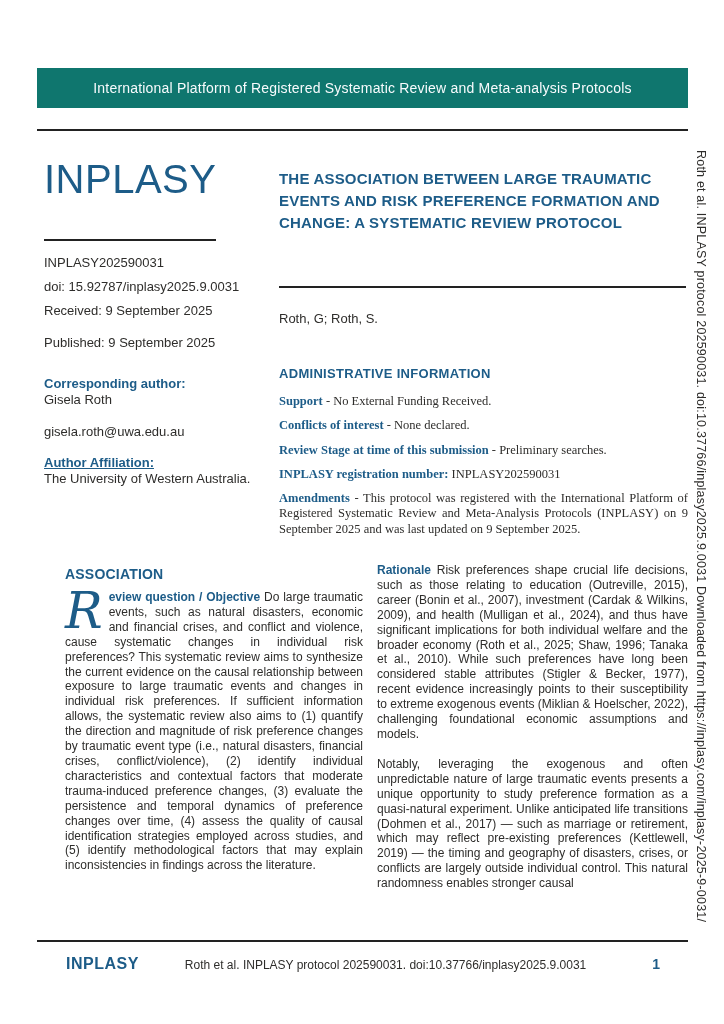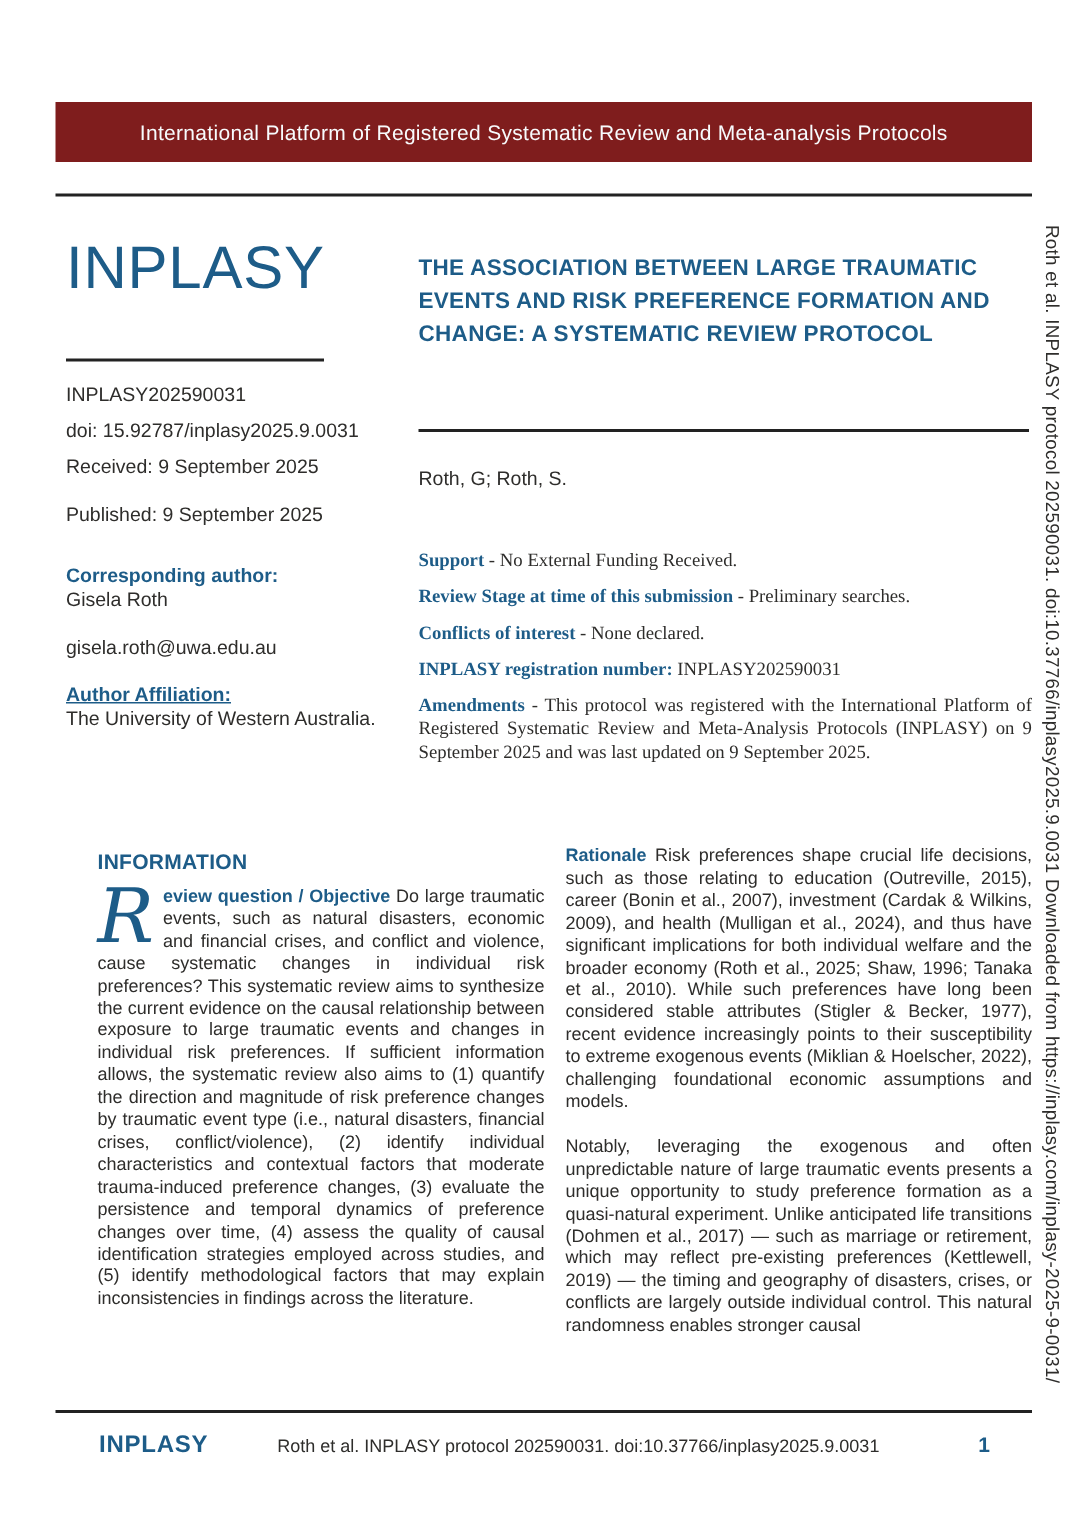--- a/index.html
+++ b/index.html
@@ -6,21 +6,21 @@
   .page {
     position: relative; width: 724px; height: 1024px; background: #ffffff;
     font-family: "Liberation Sans", "DejaVu Sans", sans-serif;
     color: #2e2d2b; overflow: hidden;
   }
   .hr { position: absolute; height: 2px; background: #222222; }
 
   
   .banner {
     position: absolute; left: 37px; top: 68px; width: 651px; height: 40px;
-    background: #7f1d1d; color: #f8fbfd; display: flex; align-items: center;
+    background: #0f766e; color: #f8fbfd; display: flex; align-items: center;
     justify-content: center; font-size: 14px; letter-spacing: 0.2px;
   }
   .hr-top { left: 37px; top: 129px; width: 651px; }
 
   
   .logo {
     position: absolute; left: 44px; top: 158px; font-size: 40px; line-height: 42px;
     color: #1d5c88; letter-spacing: 0.5px;
   }
   .logo-rule { left: 44px; top: 239px; width: 172px; }
@@ -110,28 +110,29 @@
 
   <div class="author-info">
     <div class="blue-label">Corresponding author:</div>
     <div>Gisela Roth</div>
     <div class="email">gisela.roth@uwa.edu.au</div>
     <div class="blue-label affil-label">Author Affiliation:</div>
     <div>The University of Western Australia.</div>
   </div>
 
   <div class="admin">
+    <div class="admin-heading">ADMINISTRATIVE INFORMATION</div>
     <p class="admin-item"><span class="blue-label">Support</span><span> -  No External Funding Received.</span></p>
+    <p class="admin-item"><span class="blue-label">Conflicts of interest</span><span> - None declared.</span></p>
     <p class="admin-item"><span class="blue-label">Review Stage at time of this submission</span><span> - Preliminary searches.</span></p>
-    <p class="admin-item"><span class="blue-label">Conflicts of interest</span><span> - None declared.</span></p>
     <p class="admin-item"><span class="blue-label">INPLASY registration number:</span><span> INPLASY202590031</span></p>
     <p class="admin-item justify"><span class="blue-label">Amendments</span><span> - This protocol was registered with the International Platform of Registered Systematic Review and Meta-Analysis Protocols (INPLASY) on 9 September 2025 and was last updated on 9 September 2025.</span></p>
   </div>
 
-  <div class="intro-heading blue-label">INFORMATION</div>
+  <div class="intro-heading blue-label">ASSOCIATION</div>
 
   <div class="col col-left">
     <p class="body-text">
       <span class="dropcap">R</span><span class="blue-label">eview question / Objective</span><span> Do large traumatic events, such as natural disasters, economic and financial crises, and conflict and violence, cause systematic changes in individual risk preferences? This systematic review aims to synthesize the current evidence on the causal relationship between exposure to large traumatic events and changes in individual risk preferences. If sufficient information allows, the systematic review also aims to (1) quantify the direction and magnitude of risk preference changes by traumatic event type (i.e., natural disasters, financial crises, conflict/violence), (2) identify individual characteristics and contextual factors that moderate trauma-induced preference changes, (3) evaluate the persistence and temporal dynamics of preference changes over time, (4) assess the quality of causal identification strategies employed across studies, and (5) identify methodological factors that may explain inconsistencies in findings across the literature.</span>
     </p>
   </div>
 
   <div class="col col-right">
     <p class="body-text">
       <span class="blue-label">Rationale</span><span> Risk preferences shape crucial life decisions, such as those relating to education (Outreville, 2015), career (Bonin et al., 2007), investment (Cardak &amp; Wilkins, 2009), and health (Mulligan et al., 2024), and thus have significant implications for both individual welfare and the broader economy (Roth et al., 2025; Shaw, 1996; Tanaka et al., 2010). While such preferences have long been considered stable attributes (Stigler &amp; Becker, 1977), recent evidence increasingly points to their susceptibility to extreme exogenous events (Miklian &amp; Hoelscher, 2022), challenging foundational economic assumptions and models.</span>

